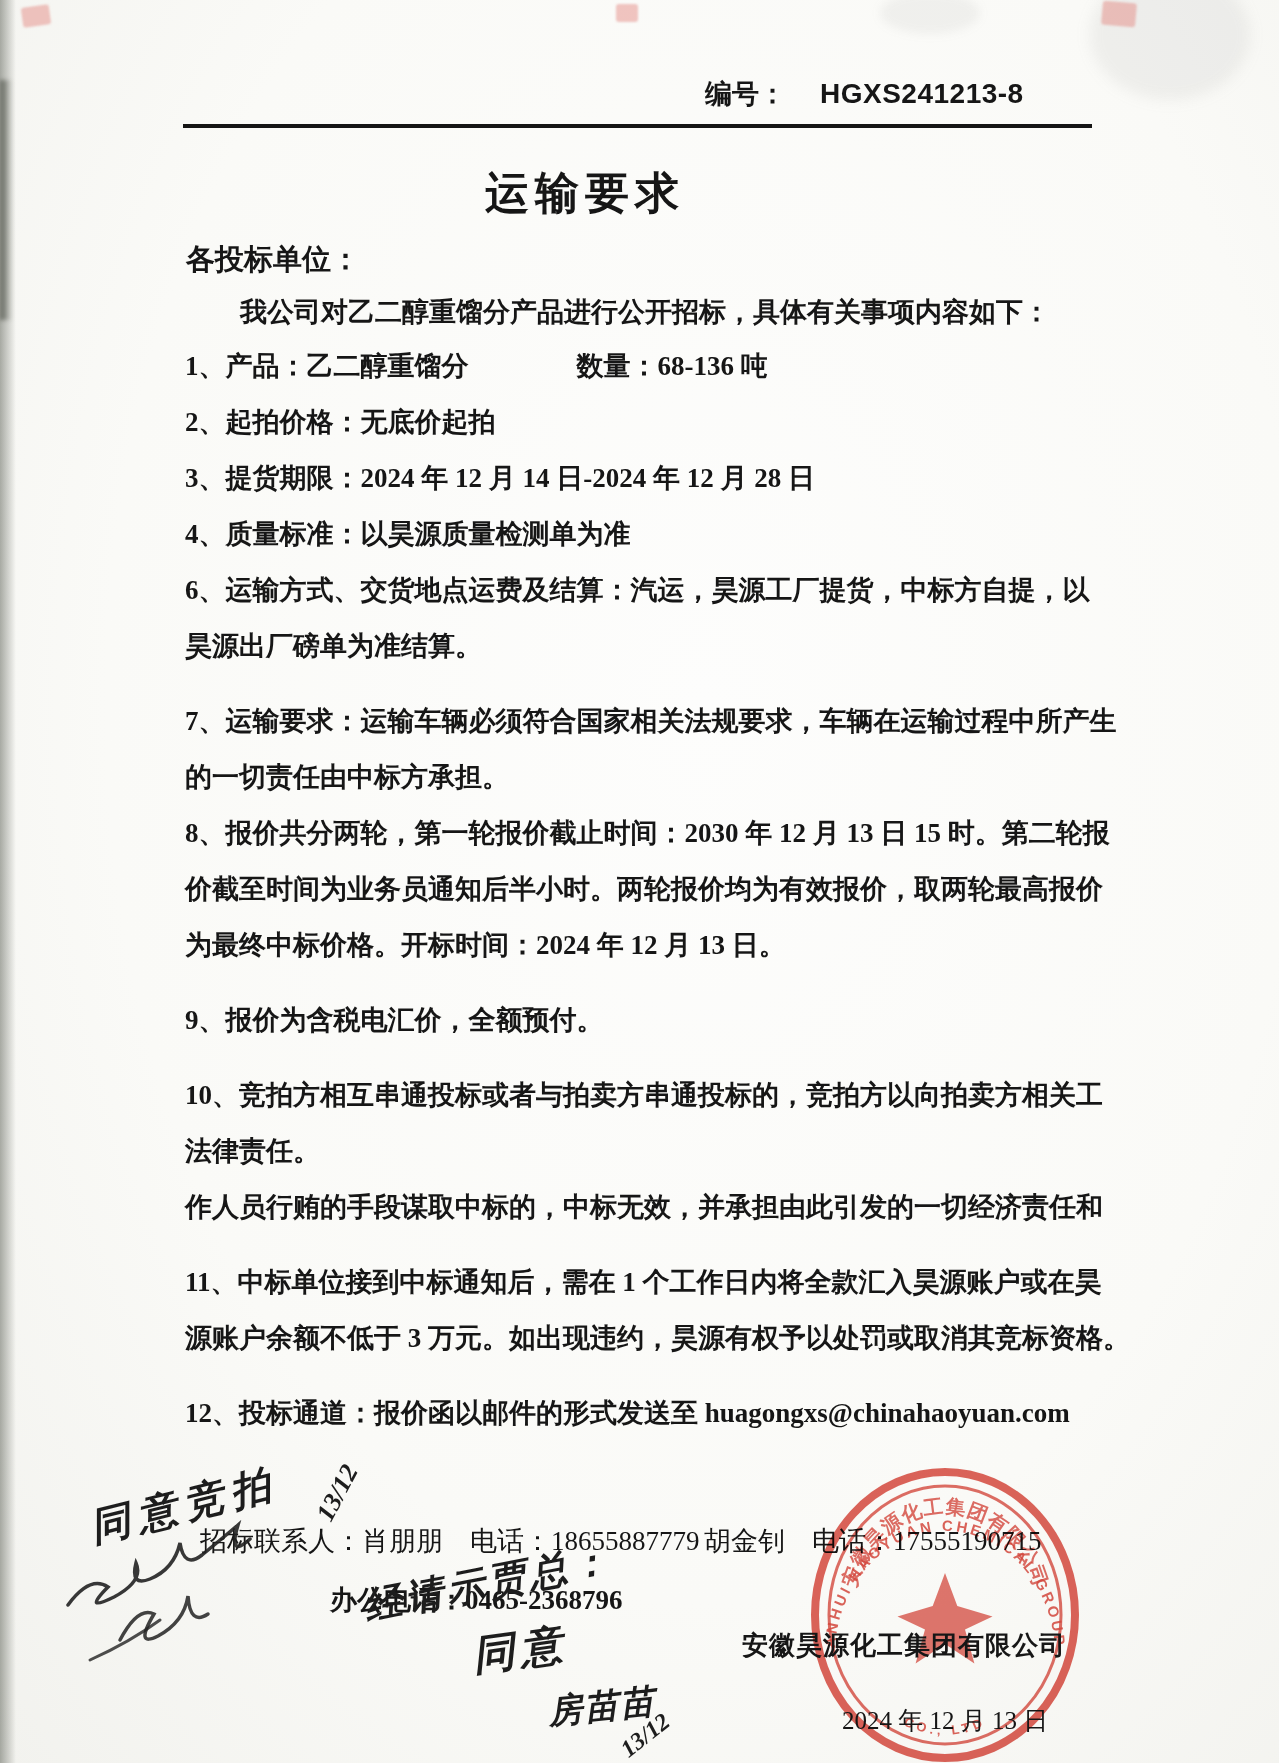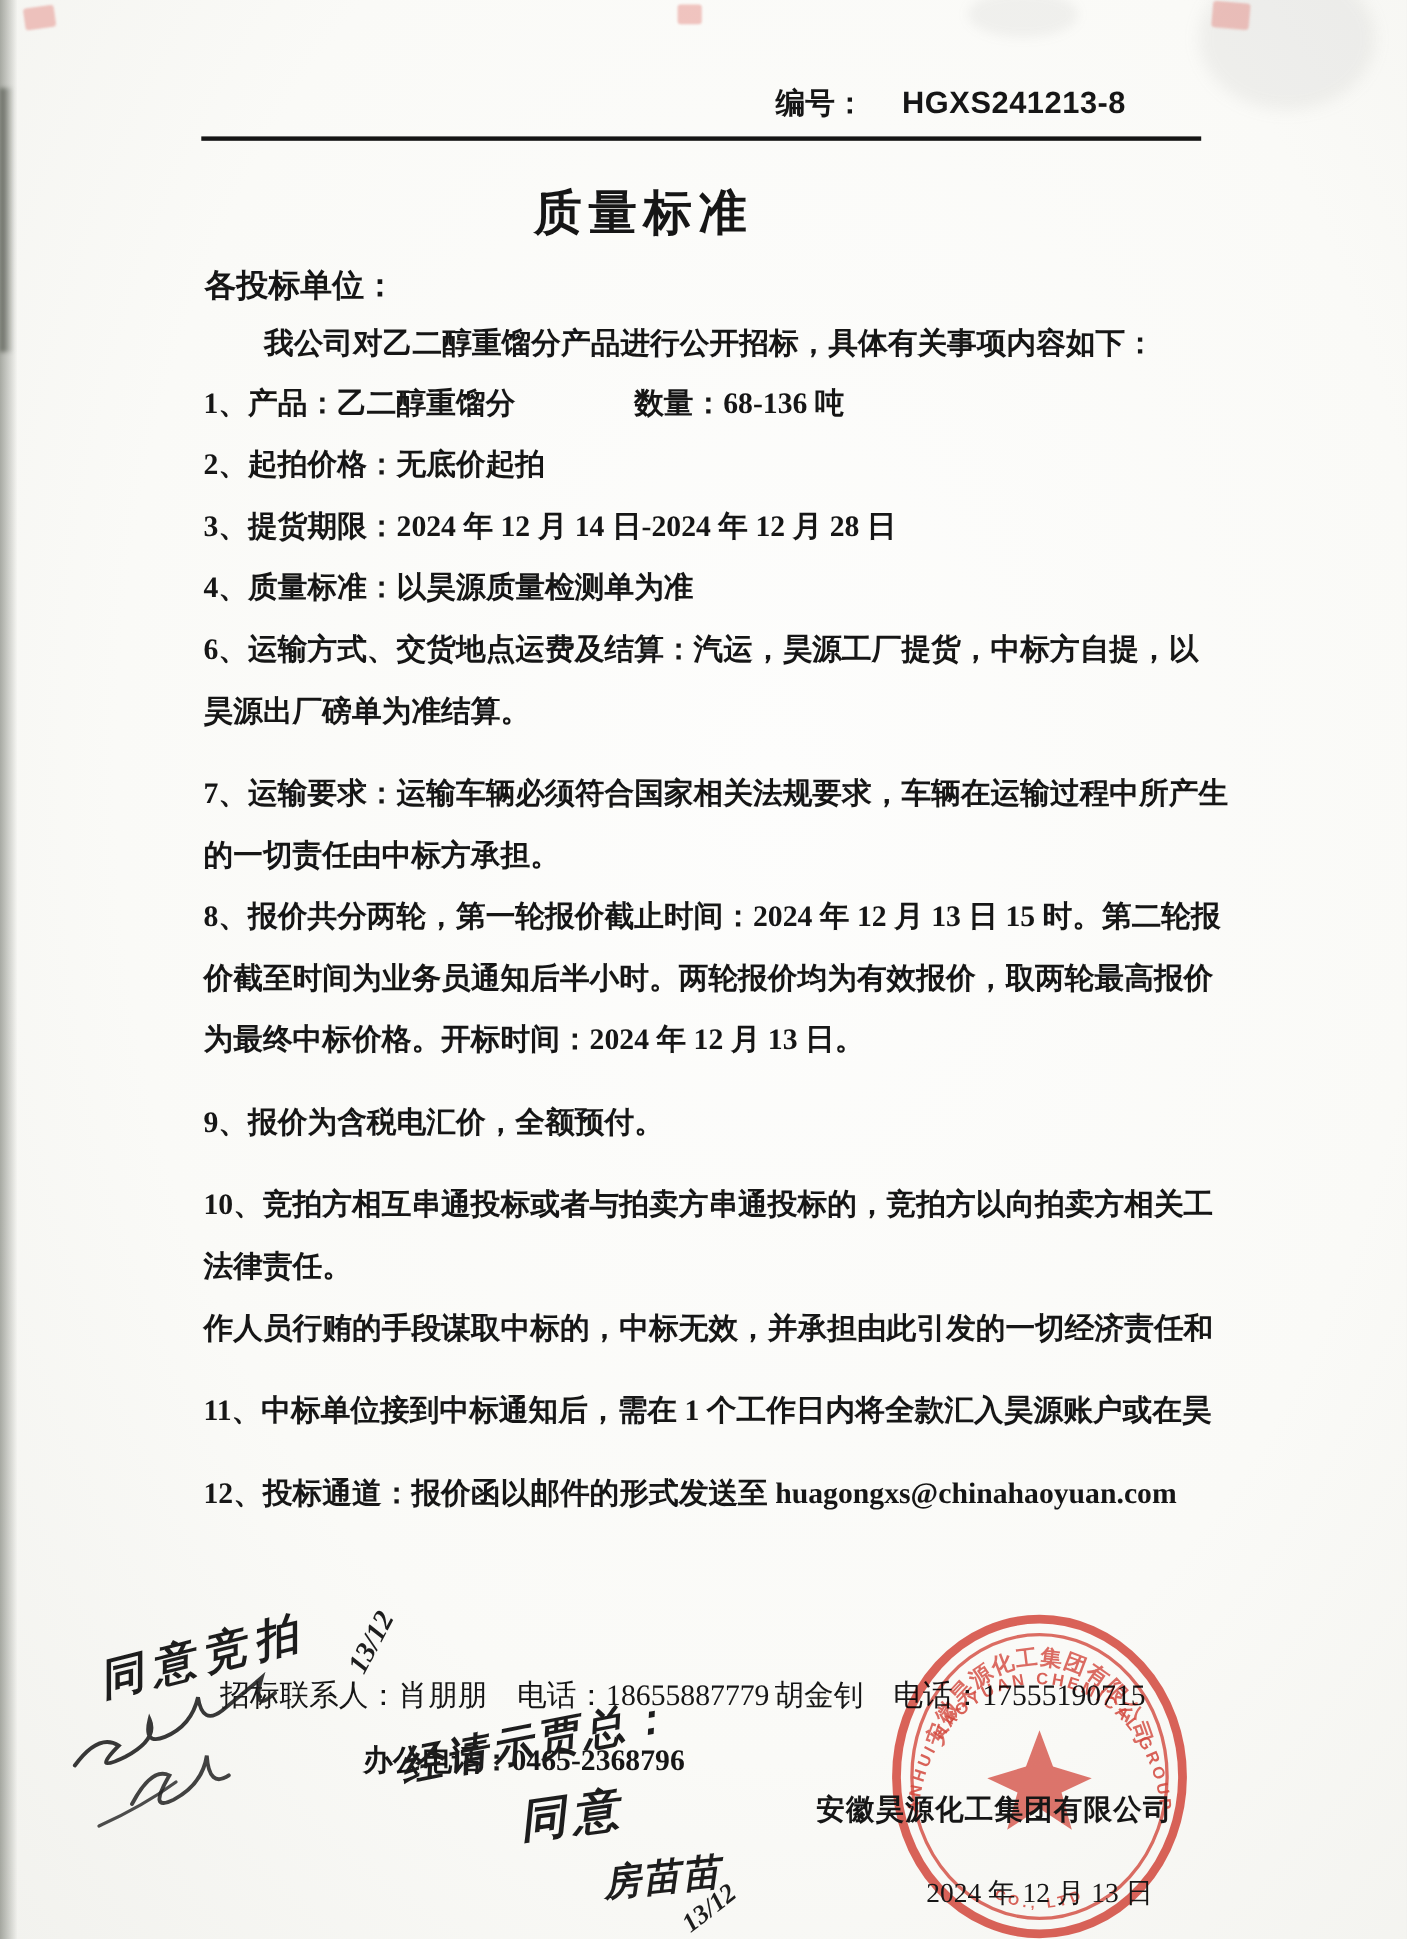--- a/index.html
+++ b/index.html
@@ -75,42 +75,43 @@
   <div class="smudge s2"></div>
   <div class="redmark m1"></div>
   <div class="redmark m2"></div>
   <div class="redmark m3"></div>
 
   <div class="doc-no">
     <span>编号：</span><span class="val">HGXS241213-8</span>
   </div>
   <div class="head-rule"></div>
 
-  <h1 class="title">质量标准</h1>
+  <h1 class="title">运输要求</h1>
 
   <div class="salutation">各投标单位：</div>
   <p class="intro">我公司对乙二醇重馏分产品进行公开招标，具体有关事项内容如下：</p>
 
   <div class="items">
     <p class="line">1、产品：乙二醇重馏分　　　　数量：68-136 吨</p>
     <p class="line">2、起拍价格：无底价起拍</p>
     <p class="line">3、提货期限：2024 年 12 月 14 日-2024 年 12 月 28 日</p>
     <p class="line">4、质量标准：以昊源质量检测单为准</p>
     <p class="line">6、运输方式、交货地点运费及结算：汽运，昊源工厂提货，中标方自提，以</p>
     <p class="line">昊源出厂磅单为准结算。</p>
     <p class="line gap">7、运输要求：运输车辆必须符合国家相关法规要求，车辆在运输过程中所产生</p>
     <p class="line">的一切责任由中标方承担。</p>
-    <p class="line">8、报价共分两轮，第一轮报价截止时间：2024 年 12 月 13 日 15 时。第二轮报</p>
+    <p class="line">8、报价共分两轮，第一轮报价截止时间：2030 年 12 月 13 日 15 时。第二轮报</p>
     <p class="line">价截至时间为业务员通知后半小时。两轮报价均为有效报价，取两轮最高报价</p>
     <p class="line">为最终中标价格。开标时间：2024 年 12 月 13 日。</p>
     <p class="line gap">9、报价为含税电汇价，全额预付。</p>
     <p class="line gap">10、竞拍方相互串通投标或者与拍卖方串通投标的，竞拍方以向拍卖方相关工</p>
     <p class="line">法律责任。</p>
     <p class="line">作人员行贿的手段谋取中标的，中标无效，并承担由此引发的一切经济责任和</p>
     <p class="line gap">11、中标单位接到中标通知后，需在 1 个工作日内将全款汇入昊源账户或在昊</p>
+    <p class="line">源账户余额不低于 3 万元。如出现违约，昊源有权予以处罚或取消其竞标资格。</p>
     <p class="line gap">12、投标通道：报价函以邮件的形式发送至 huagongxs@chinahaoyuan.com</p>
   </div>
 
   <div class="contacts">
     <span class="c-left">招标联系人：肖朋朋　电话：18655887779</span>
     <span class="c-right">胡金钊　电话：17555190715</span>
   </div>
   <div class="office">办公电话：0465-2368796</div>
 
   <svg class="stamp" viewBox="0 0 280 300" xmlns="http://www.w3.org/2000/svg">

